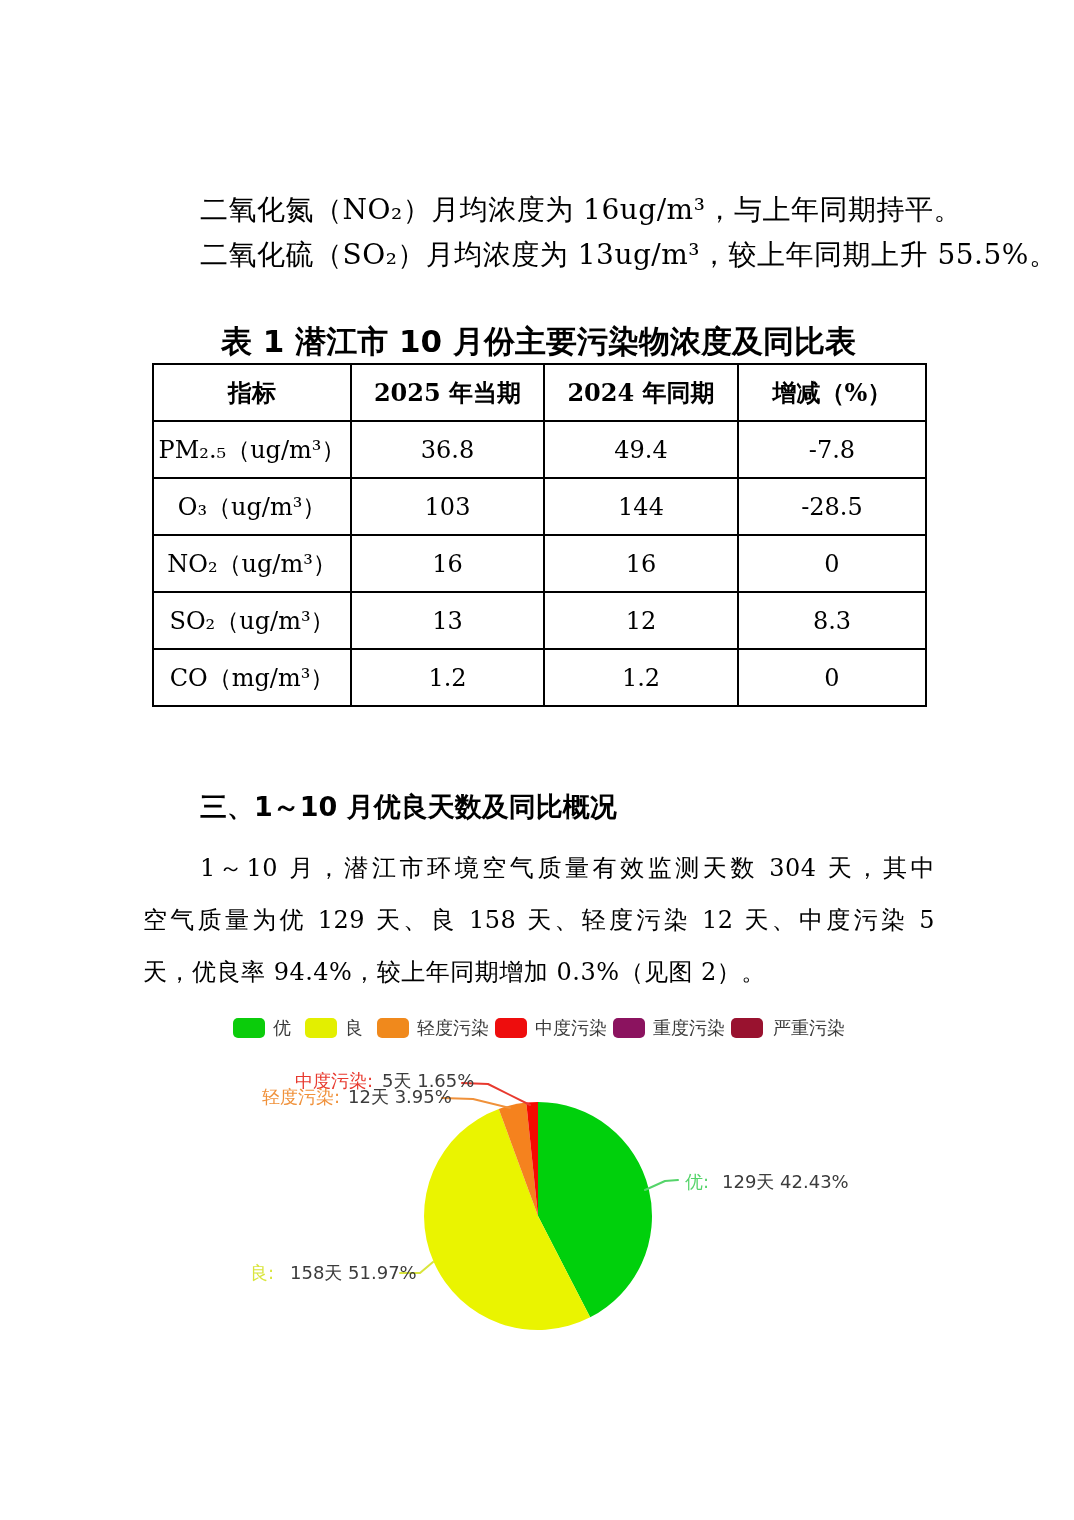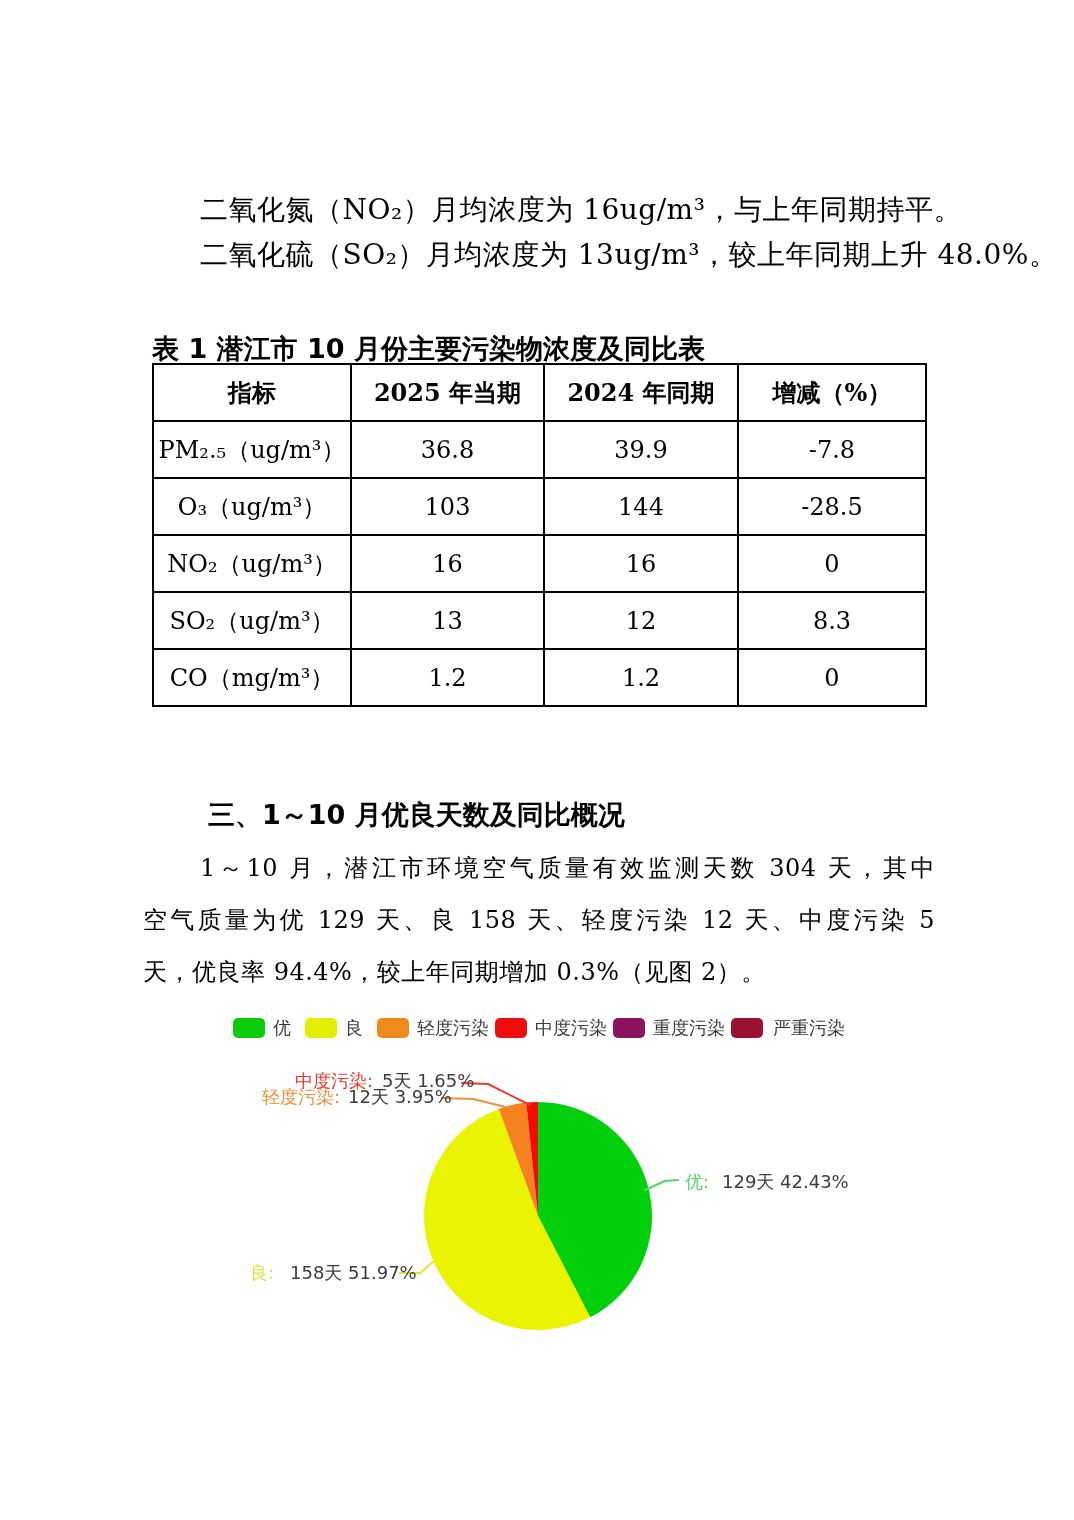--- a/index.html
+++ b/index.html
@@ -15,23 +15,24 @@
 
   
   .intro{position:absolute;left:143px;top:187px;width:795px;}
   .intro .line{
     font-size:28px;line-height:45px;white-space:nowrap;
     padding-left:57px;letter-spacing:0.5px;
   }
 
   
   .table-title{
-    position:absolute;left:152px;top:332px;width:773px;
+    position:absolute;left:152px;top:324px;width:773px;
+    text-align:center;
     font-family:"DejaVu Sans","Liberation Sans",sans-serif;
-    font-weight:bold;font-size:27px;line-height:34px;
+    font-weight:bold;font-size:31px;line-height:34px;
   }
 
   
   table.pollutant{
     position:absolute;left:152px;top:363px;width:773px;
     border-collapse:collapse;table-layout:fixed;
   }
   table.pollutant th,table.pollutant td{
     border:2px solid #000;
     height:55px;text-align:center;vertical-align:middle;
@@ -44,21 +45,21 @@
   table.pollutant col.c0{width:198px;}
   table.pollutant col.c1{width:193px;}
   table.pollutant col.c2{width:194px;}
   table.pollutant col.c3{width:188px;}
 
   
   .section-heading{
     position:absolute;left:200px;top:790px;
     font-family:"DejaVu Sans","Liberation Sans",sans-serif;
     font-weight:bold;font-size:27px;line-height:34px;
-    margin:8px;white-space:nowrap;
+    margin:0;white-space:nowrap;
   }
 
   
   .para{position:absolute;left:143px;top:842px;width:792px;}
   .para .line{
     font-size:24px;line-height:52px;letter-spacing:0.5px;
   }
   .para .line.indent{padding-left:57px;}
   .para .line.j{text-align:justify;text-align-last:justify;}
 
@@ -76,21 +77,21 @@
   .callout .val{fill:#3c3c3c;}
   .leader{fill:none;stroke-width:2;stroke-linejoin:round;stroke-linecap:round;}
 </style>
 </head>
 <body>
 
 <div class="page">
 
   <div class="intro">
     <div class="line">二氧化氮（NO₂）月均浓度为 16ug/m³，与上年同期持平。</div>
-    <div class="line">二氧化硫（SO₂）月均浓度为 13ug/m³，较上年同期上升 48.0%。</div>
+    <div class="line">二氧化硫（SO₂）月均浓度为 13ug/m³，较上年同期上升 55.5%。</div>
   </div>
 
   <div class="table-title">表 1 潜江市 10 月份主要污染物浓度及同比表</div>
 
   <table class="pollutant">
     <colgroup>
         <col class="c0">
         <col class="c1">
         <col class="c2">
         <col class="c3">
@@ -100,21 +101,21 @@
         <th>指标</th>
         <th>2025 年当期</th>
         <th>2024 年同期</th>
         <th>增减（%）</th>
       </tr>
     </thead>
     <tbody>
       <tr>
         <td>PM₂.₅（ug/m³）</td>
         <td>36.8</td>
-        <td>39.9</td>
+        <td>49.4</td>
         <td>-7.8</td>
       </tr>
       <tr>
         <td>O₃（ug/m³）</td>
         <td>103</td>
         <td>144</td>
         <td>-28.5</td>
       </tr>
       <tr>
         <td>NO₂（ug/m³）</td>

